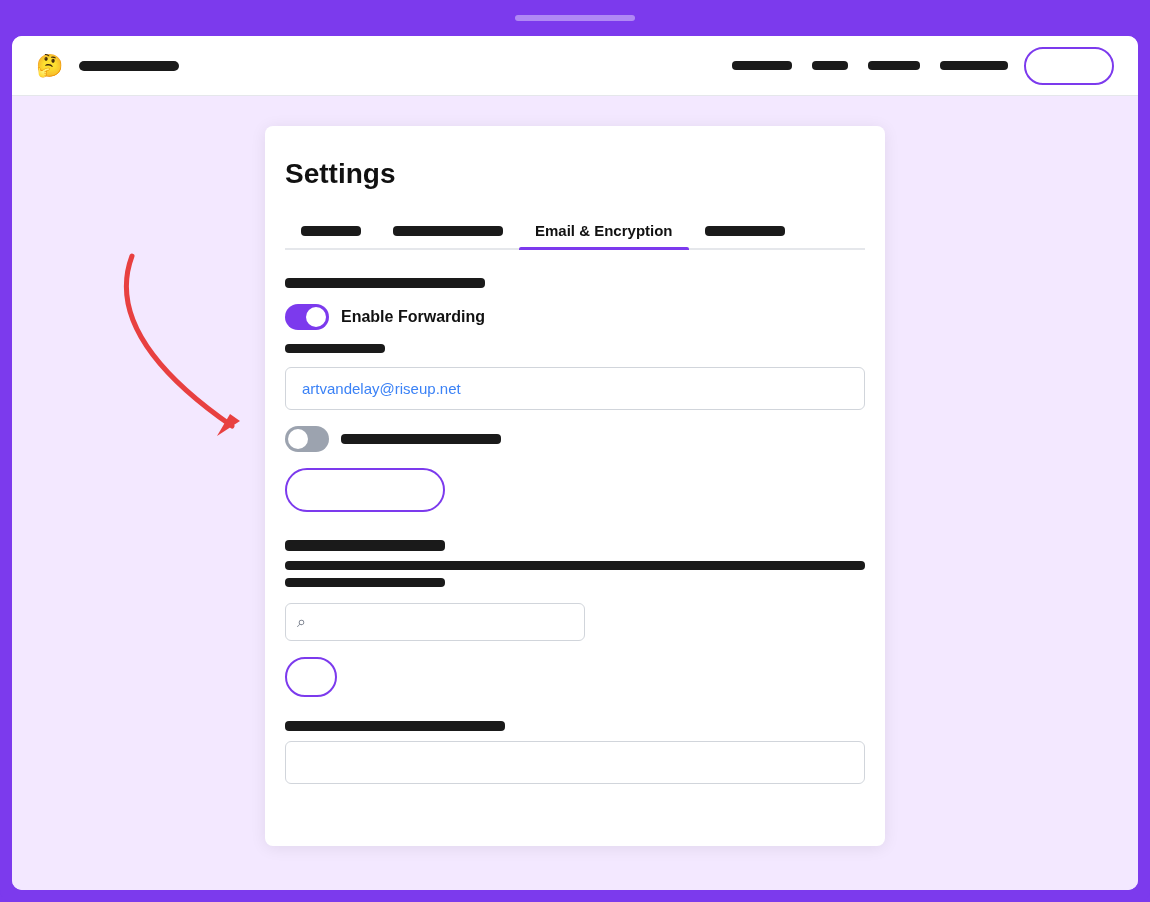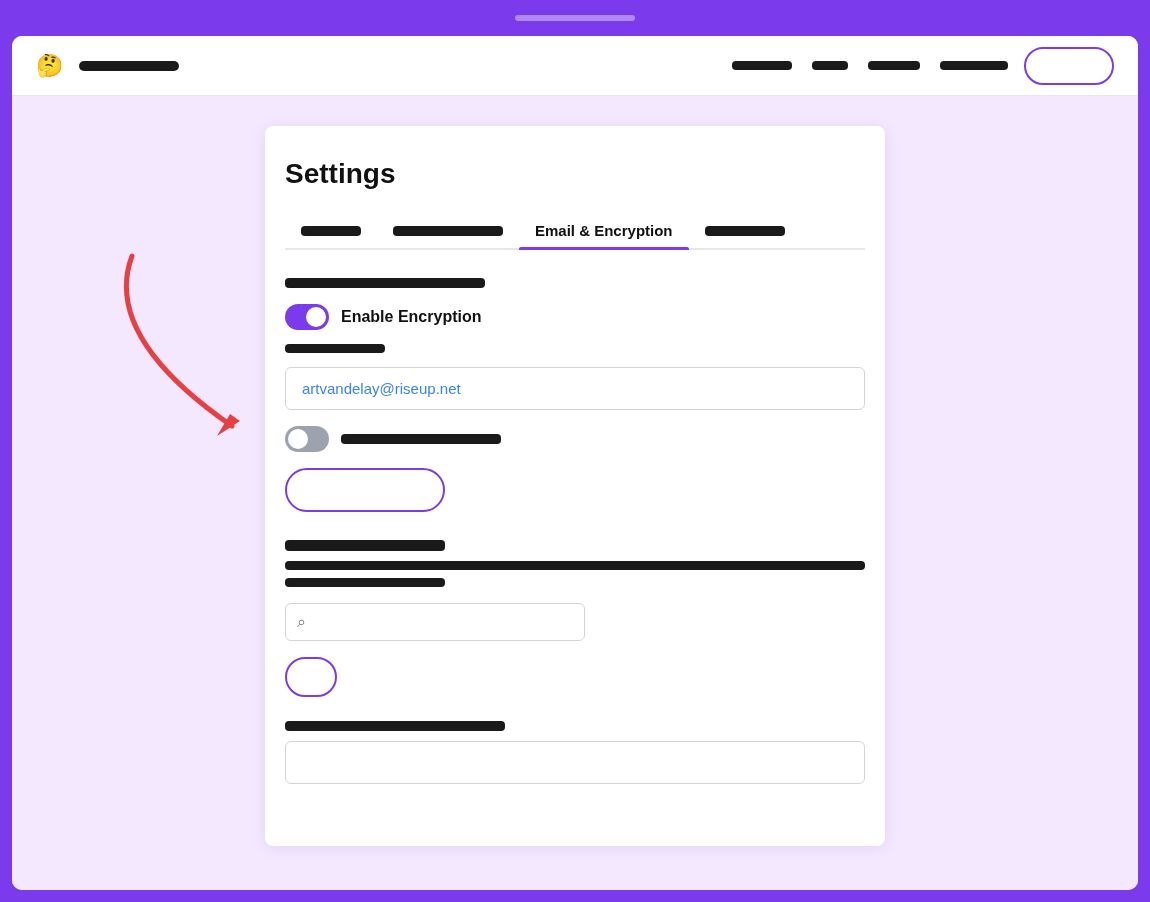--- a/index.html
+++ b/index.html
@@ -429,21 +429,21 @@
         </div>
 
         
         <div class="section-placeholder" style="width:200px;"></div>
 
         
         <div class="toggle-row">
           <div class="toggle on">
             <div class="toggle-knob"></div>
           </div>
-          <span class="toggle-label">Enable Encryption</span>
+          <span class="toggle-label">Enable Forwarding</span>
         </div>
 
         
         <div class="sub-placeholder" style="width:100px;"></div>
 
         
         <input class="email-input" type="email" value="artvandelay@riseup.net" placeholder="artvandelay@riseup.net" style="">
 
         
         <div class="toggle-row2">

